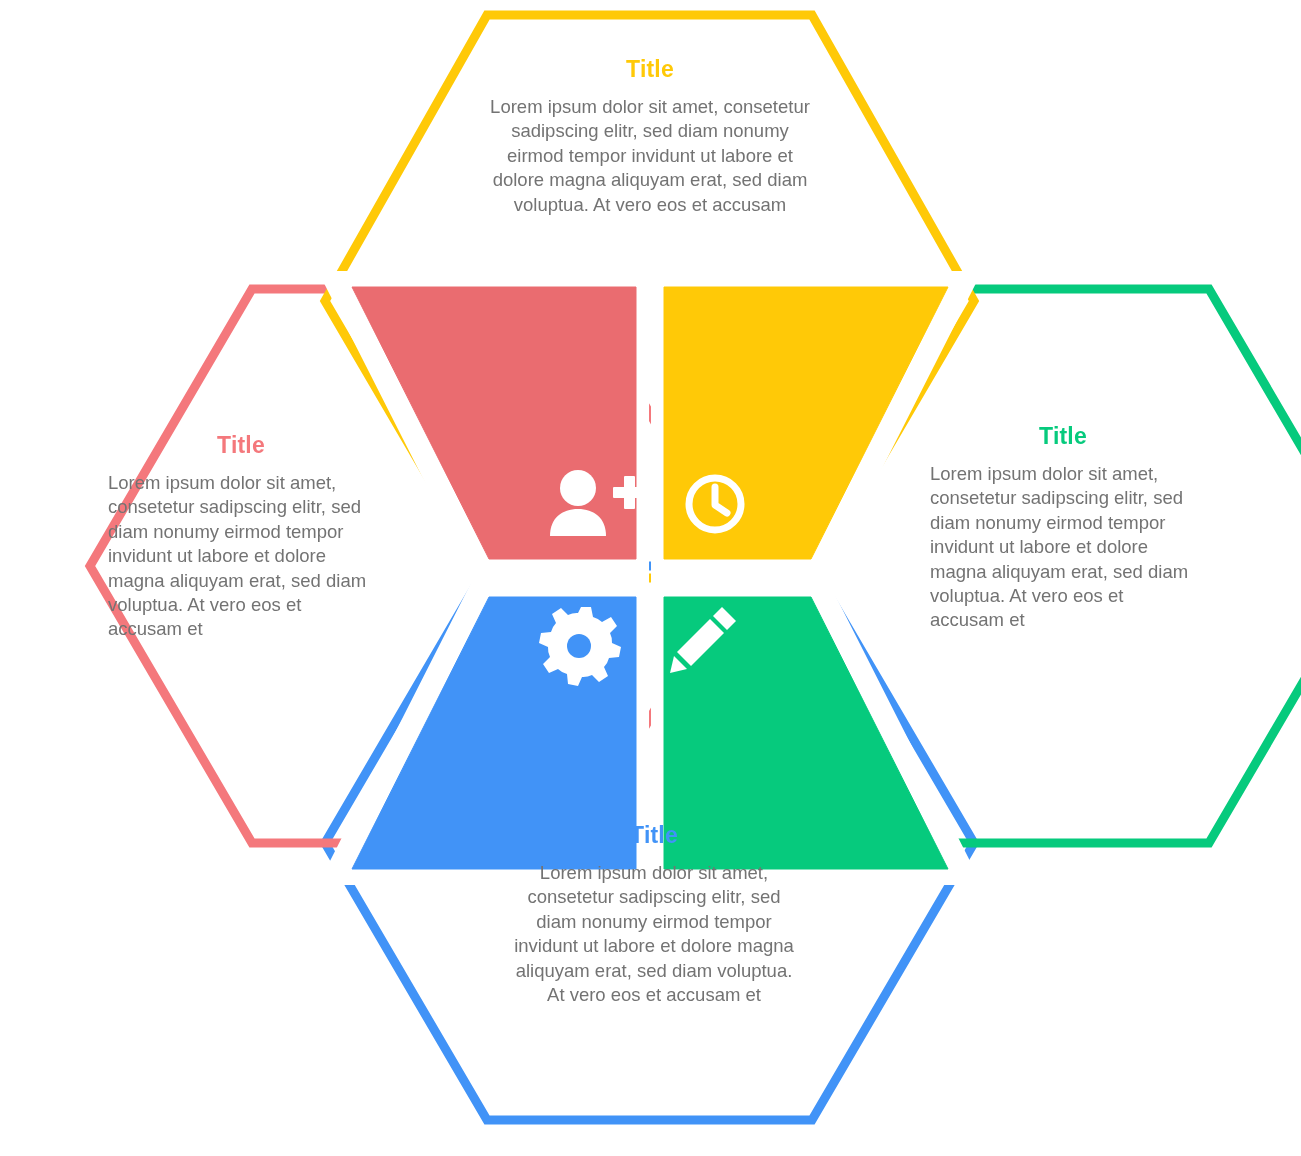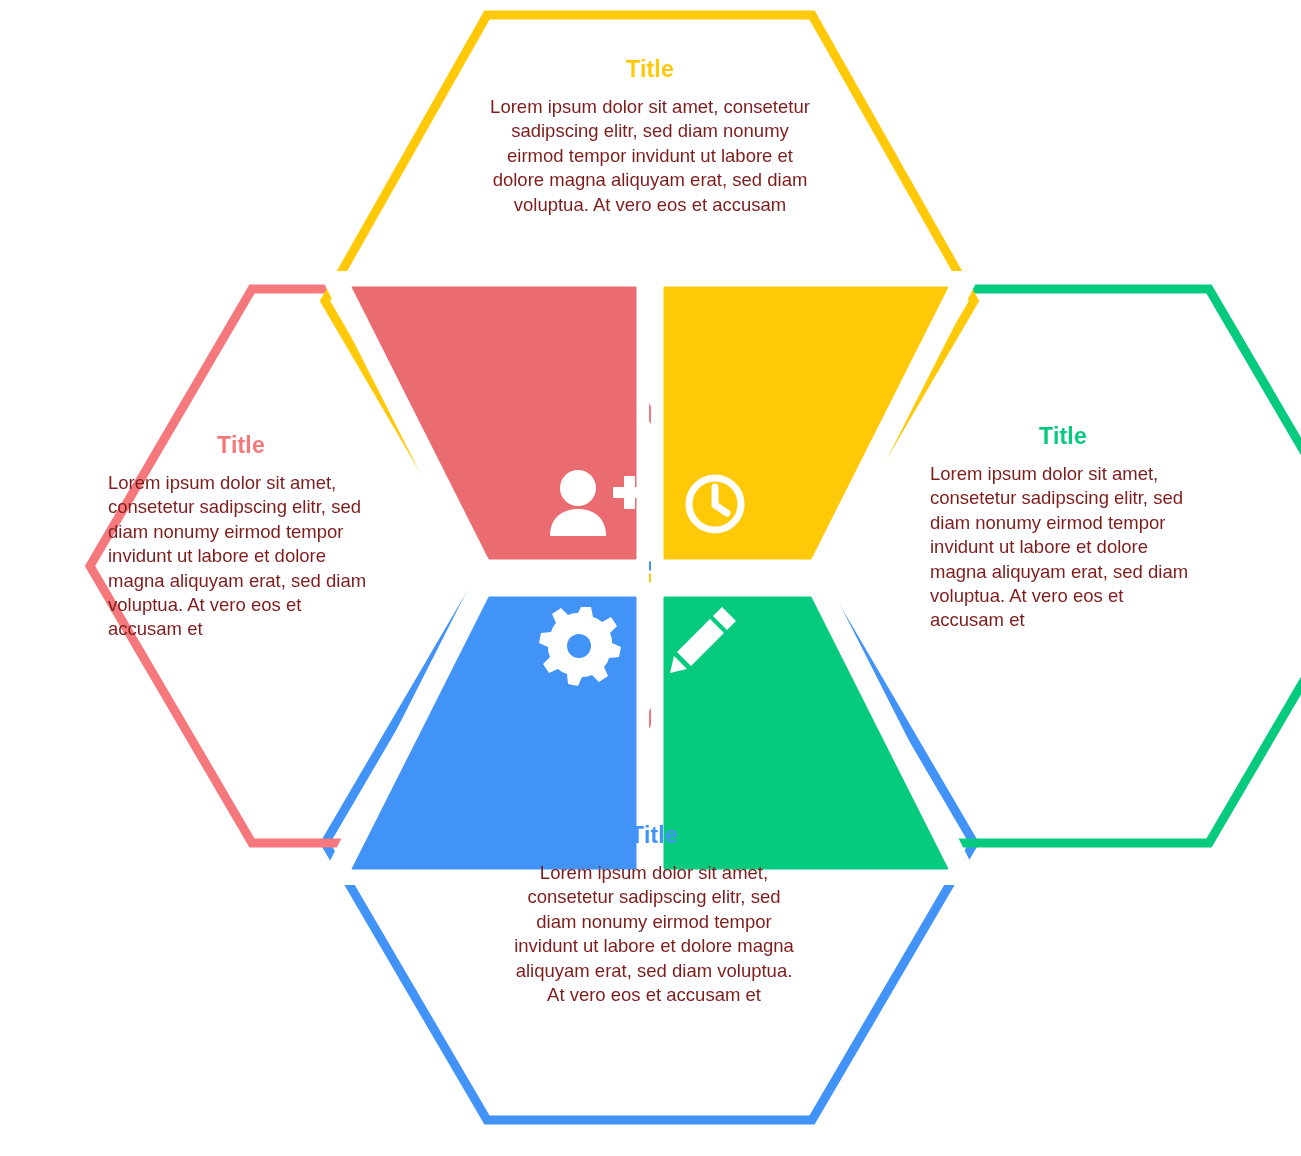--- a/index.html
+++ b/index.html
@@ -36,21 +36,21 @@
     font-size: 23px;
     font-weight: bold;
     letter-spacing: 0.2px;
     margin: 0 0 14px 0;
     line-height: 1;
   }
   .block-body {
     font-size: 18.5px;
     line-height: 1.32;
     margin: 0;
-    color: #7f1d1d;
+    color: #737373;
   }
   
   #block-top {
     left: 487px;
     top: 58px;
     width: 326px;
   }
   #block-top .block-title { color: #ffc907; }
   
   #block-left {

